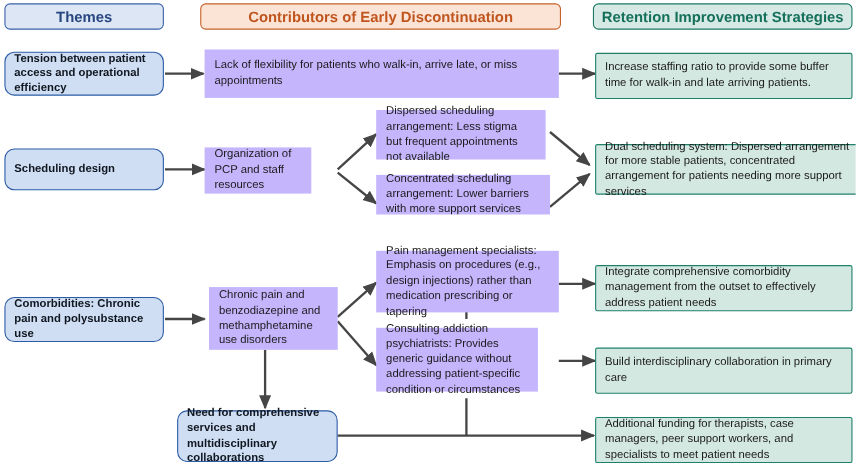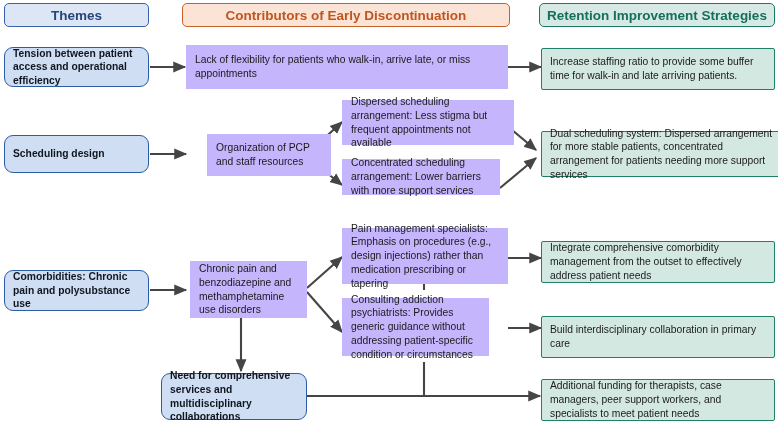--- a/index.html
+++ b/index.html
@@ -166,25 +166,25 @@
   </div>
 
   <div class="node theme-box" style="left:4px; top:270px; width:145px; height:41px;">
     <span class="txt">Comorbidities: Chronic pain and polysubstance use</span>
   </div>
 
   <div class="node peach-box" style="left:186px; top:45px; width:322px; height:44px;">
     <span class="txt">Lack of flexibility for patients who walk-in, arrive late, or miss appointments</span>
   </div>
 
-  <div class="node peach-box" style="left:207px; top:134px; width:124px; height:42px;">
+  <div class="node peach-box" style="left:186px; top:134px; width:97px; height:42px;">
     <span class="txt">Organization of PCP and staff resources</span>
   </div>
 
-  <div class="node peach-box" style="left:342px; top:100px; width:172px; height:45px;">
+  <div class="node peach-box" style="left:342px; top:100px; width:154px; height:45px;">
     <span class="txt">Dispersed scheduling arrangement: Less stigma but frequent appointments not available</span>
   </div>
 
   <div class="node peach-box" style="left:342px; top:159px; width:158px; height:36px;">
     <span class="txt">Concentrated scheduling arrangement: Lower barriers with more support services</span>
   </div>
 
   <div class="node peach-box" style="left:190px; top:261px; width:117px; height:57px;">
     <span class="txt">Chronic pain and benzodiazepine and methamphetamine use disorders</span>
   </div>

